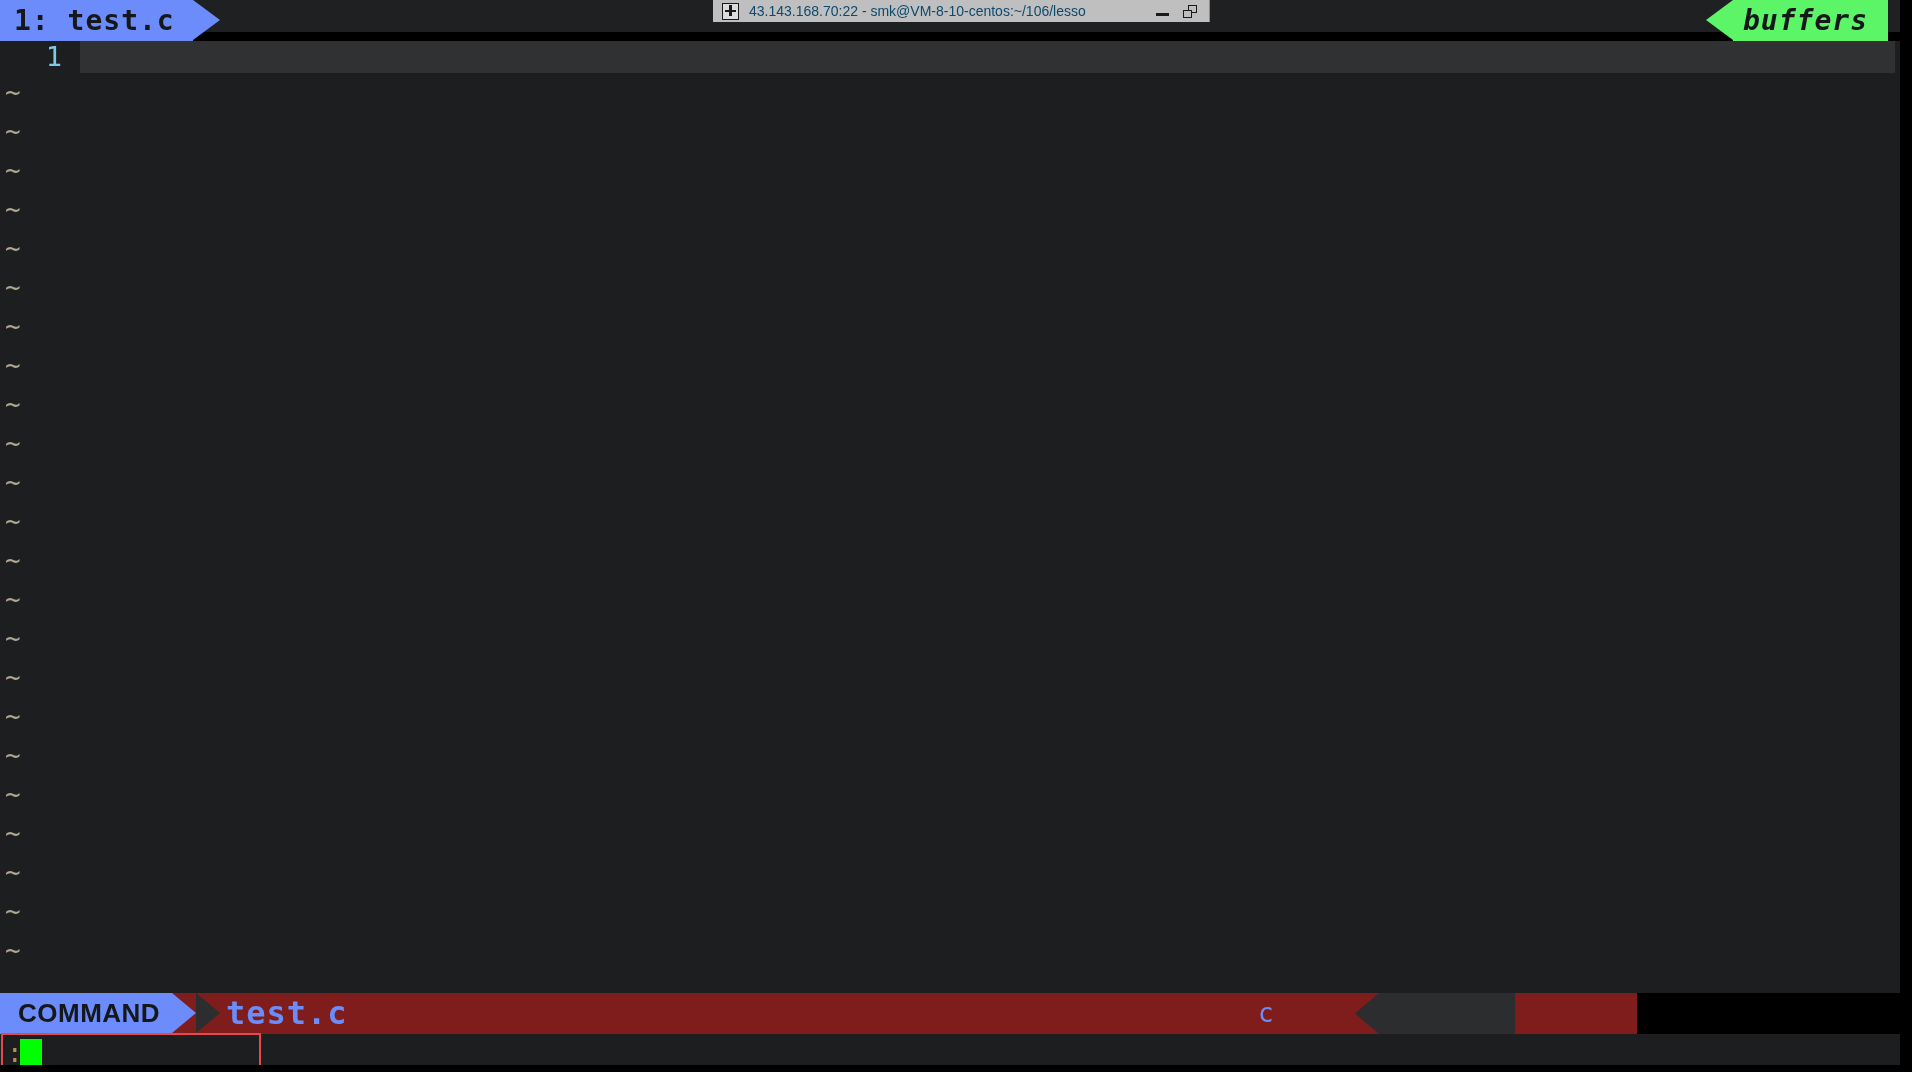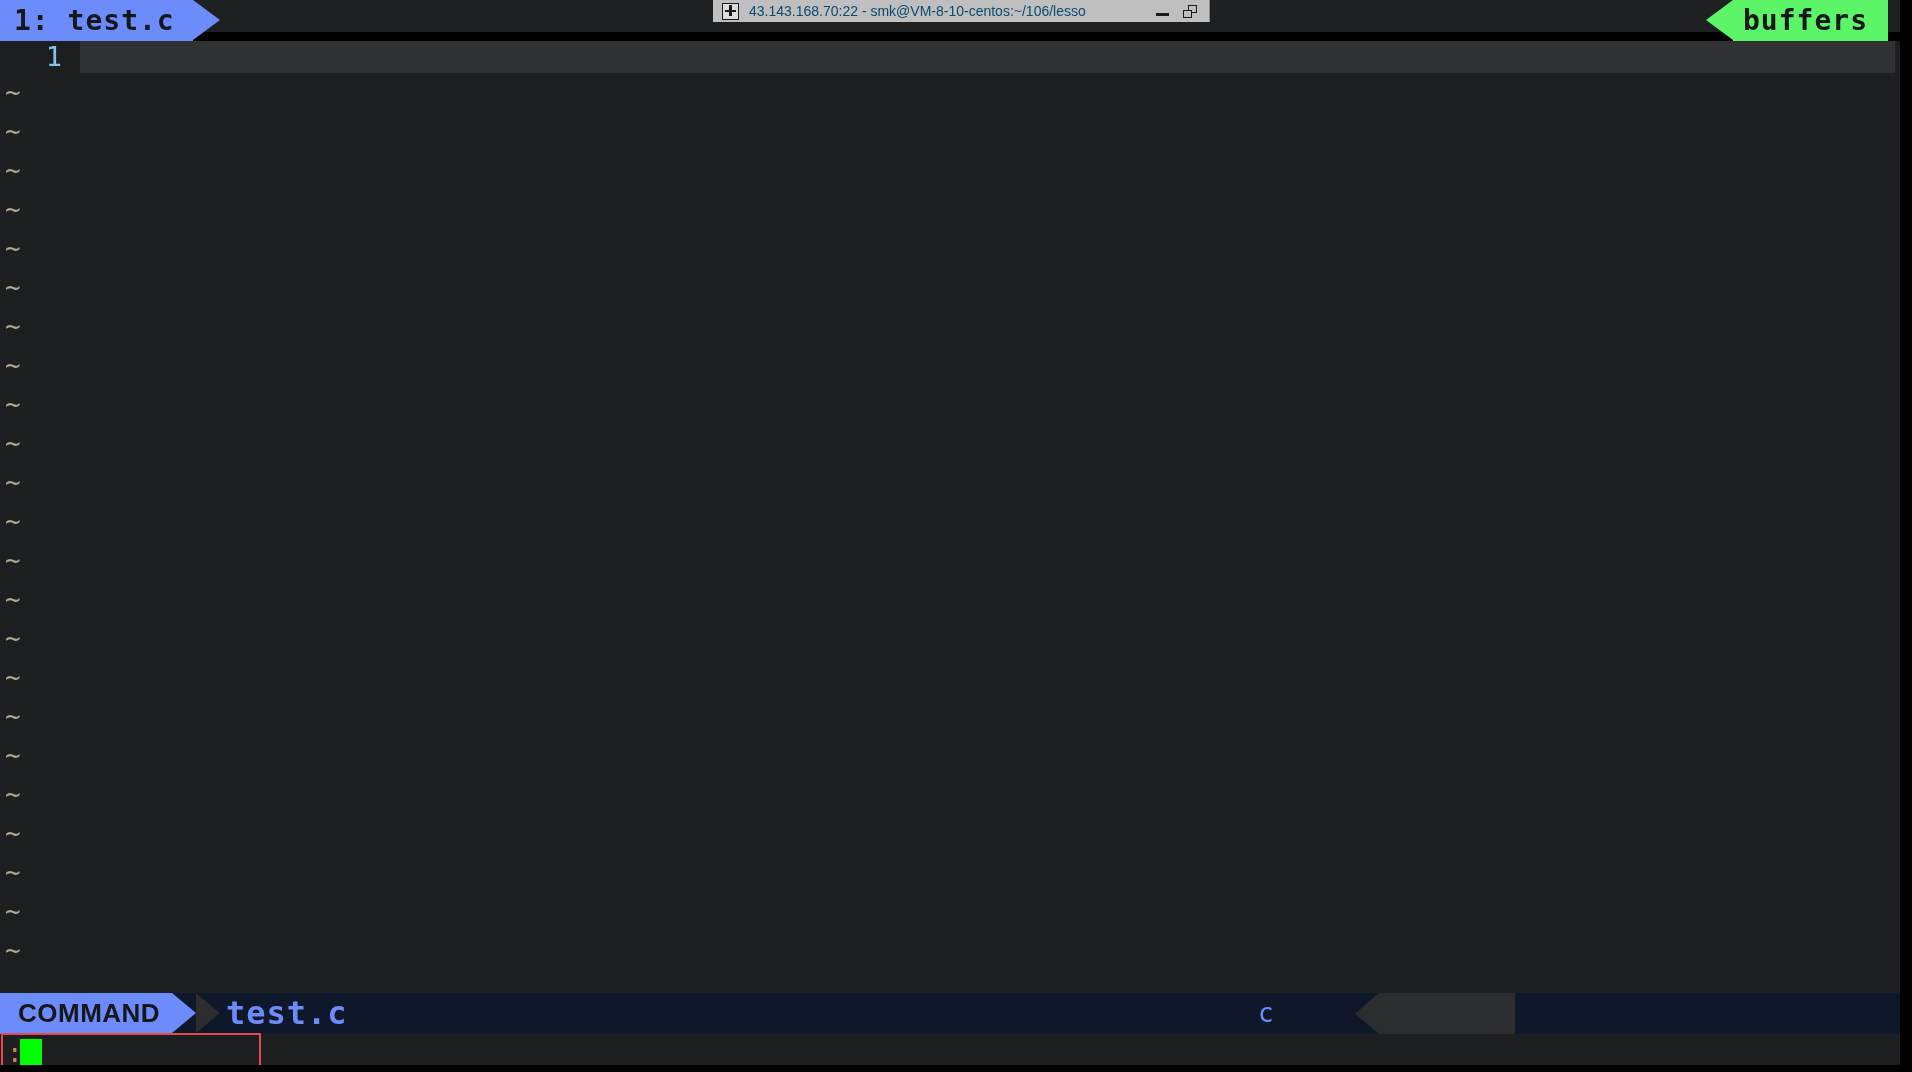--- a/index.html
+++ b/index.html
@@ -59,20 +59,21 @@
     position:absolute; right:-27px; top:0; width:0; height:0;
     border-top:20.5px solid transparent; border-bottom:20.5px solid transparent;
     border-left:27px solid #6b8cfa;
   }
   .buffers-tab{
     position:absolute; right:12px; top:0; height:41px;
     display:flex; align-items:center;
     background:#5cf567; color:#15171a;
     font-size:28px; font-weight:bold; letter-spacing:1px;
     padding:0 20px 0 10px;
+    font-style:italic;
   }
   .buffers-tab .arrow-l{
     position:absolute; left:-27px; top:0; width:0; height:0;
     border-top:20.5px solid transparent; border-bottom:20.5px solid transparent;
     border-right:27px solid #5cf567;
   }
 
   
   #editor{
     position:absolute; left:0; top:41px; width:1900px; height:952px;
@@ -93,22 +94,22 @@
   #tildes{
     position:absolute; left:0; top:32px; width:80px; height:920px;
   }
   .tilde{
     height:39px; line-height:39px; color:#b0a893; font-size:26px;
     padding-left:5px;
   }
 
   
   #statusline{
-    position:absolute; left:0; top:993px; width:1900px; height:41px;
-    background:#0f172a;
+    position:absolute; left:0; top:993px; width:1637px; height:41px;
+    background:#7f1d1d;
   }
   .sl-mode{
     position:absolute; left:0; top:0; height:41px;
     display:flex; align-items:center;
     background:#6b8cfa; color:#15171a;
     font-family:"Liberation Sans","DejaVu Sans",sans-serif;
     font-size:26px; font-weight:bold; letter-spacing:0.5px;
     padding:0 12px 0 18px;
   }
   .sl-mode .arrow{

